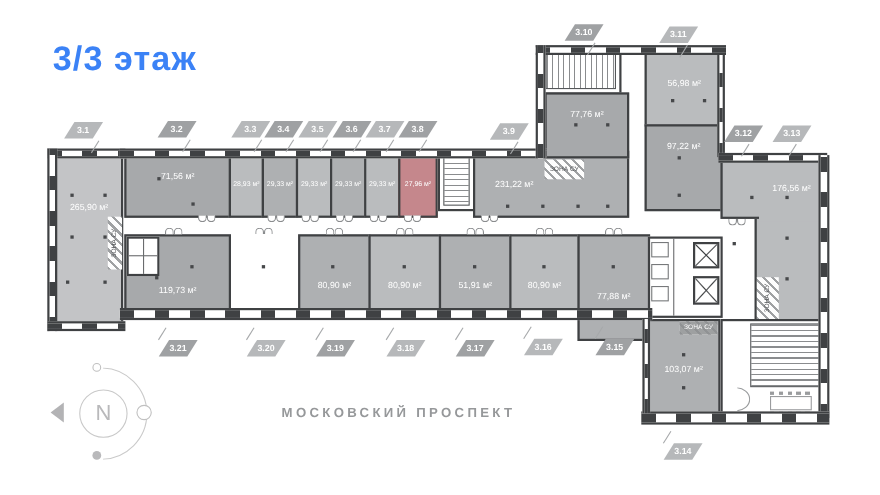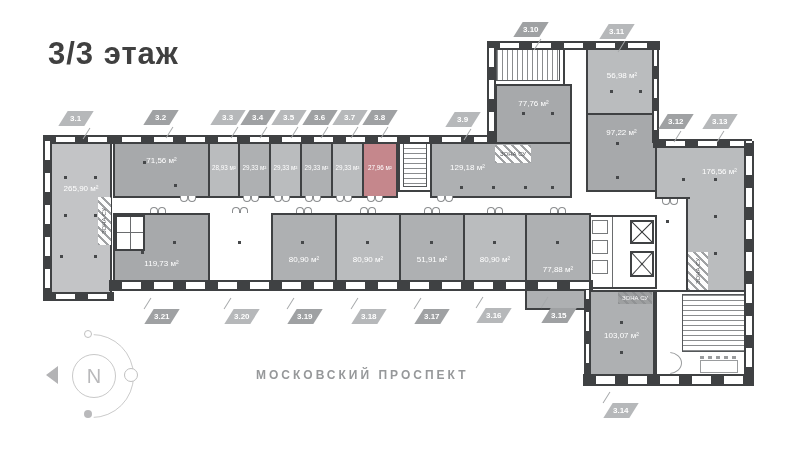--- a/index.html
+++ b/index.html
@@ -1,20 +1,20 @@
 <!DOCTYPE html>
 <html><head>
 <meta charset="utf-8">
 <style>
   html,body{margin:0;padding:0;background:#fff;}
   #app{position:relative;width:800px;height:450px;background:#fff;
        font-family:"Liberation Sans",sans-serif;overflow:hidden;}
   
   .title{position:absolute;left:48px;top:36px;font-size:31px;font-weight:700;
-         color:#404040;letter-spacing:1px;}
+         color:#3b82f6;letter-spacing:1px;}
   
   .room{position:absolute;box-sizing:border-box;border:2px solid #3f4143;
         display:flex;align-items:center;justify-content:center;}
   .room .area{color:#fff;font-size:8px;white-space:nowrap;}
   .room .area.sm{font-size:6.3px;}
   .f-dk{background:#a7a9ab}.f-md{background:#aeb0b2}.f-lt{background:#babcbe}
   .f-lt2{background:#c3c4c6}.f-sel{background:#c5878c}
   .whitebox{position:absolute;box-sizing:border-box;background:#fff;border:2px solid #3f4143;}
   .patch{position:absolute;}
   
@@ -112,21 +112,21 @@
       <span class="area sm">29,33 м²</span>
     </div>
   <div class="room f-sel" style="left:362px;top:137px;width:36px;height:61px;">
       <span class="area sm">27,96 м²</span>
     </div>
 
   <div class="whitebox" style="left:398px;top:137px;width:34px;height:55px;"></div>
   <div class="stairs-h" style="left:403px;top:142px;width:24px;height:45px;"></div>
 
   <div class="room f-md" style="left:430px;top:137px;width:142px;height:61px;justify-content:flex-start;padding-left:18px;">
-      <span class="area">129,18 м²</span>
+      <span class="area">231,22 м²</span>
     </div>
 
   <div class="room f-dk" style="left:113px;top:213px;width:97px;height:77px;padding-top:24px;">
       <span class="area">119,73 м²</span>
     </div>
   <div class="room f-md" style="left:271px;top:213px;width:66px;height:77px;padding-top:16px;">
       <span class="area">80,90 м²</span>
     </div>
   <div class="room f-lt" style="left:335px;top:213px;width:66px;height:77px;padding-top:16px;">
       <span class="area">80,90 м²</span>

